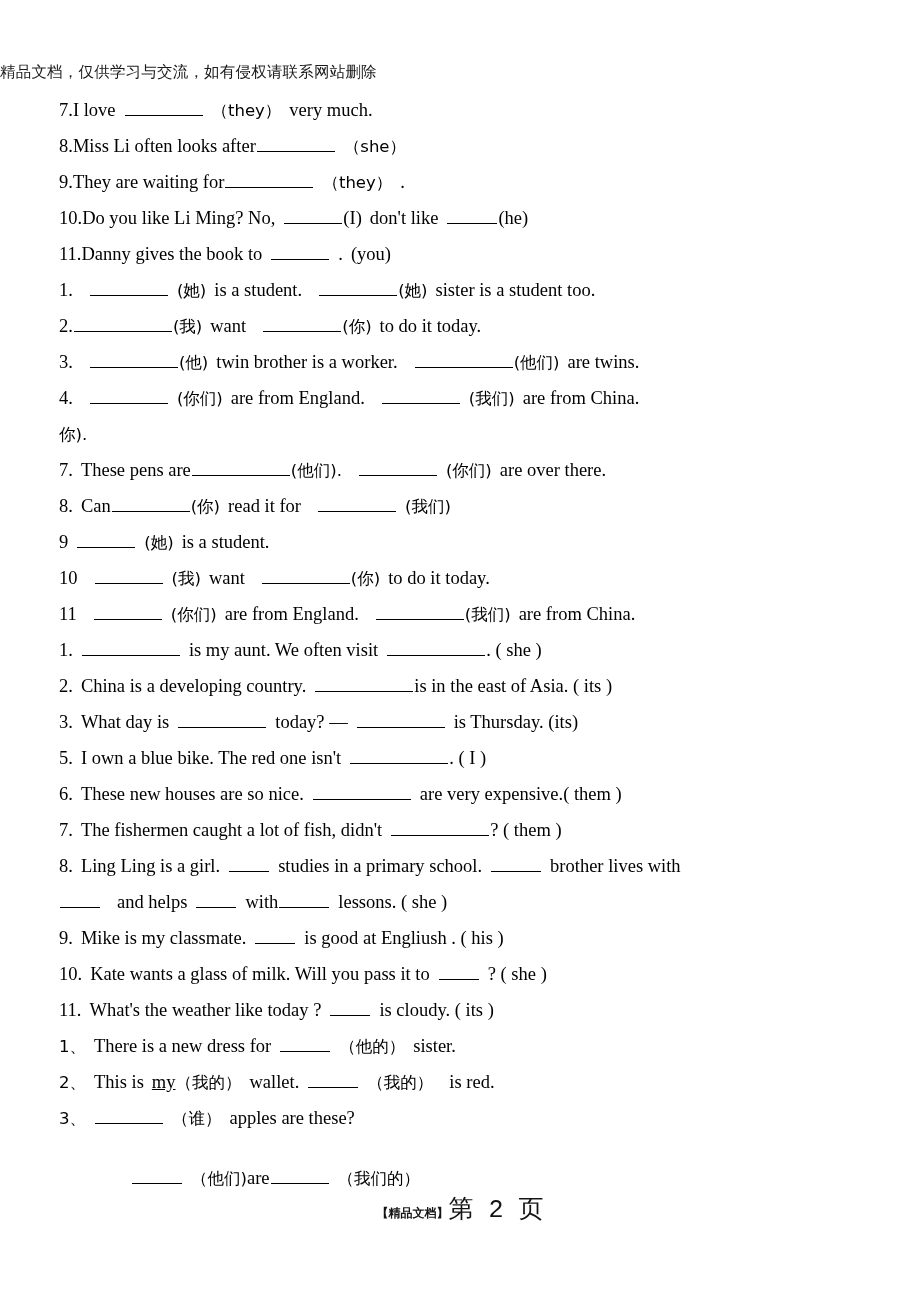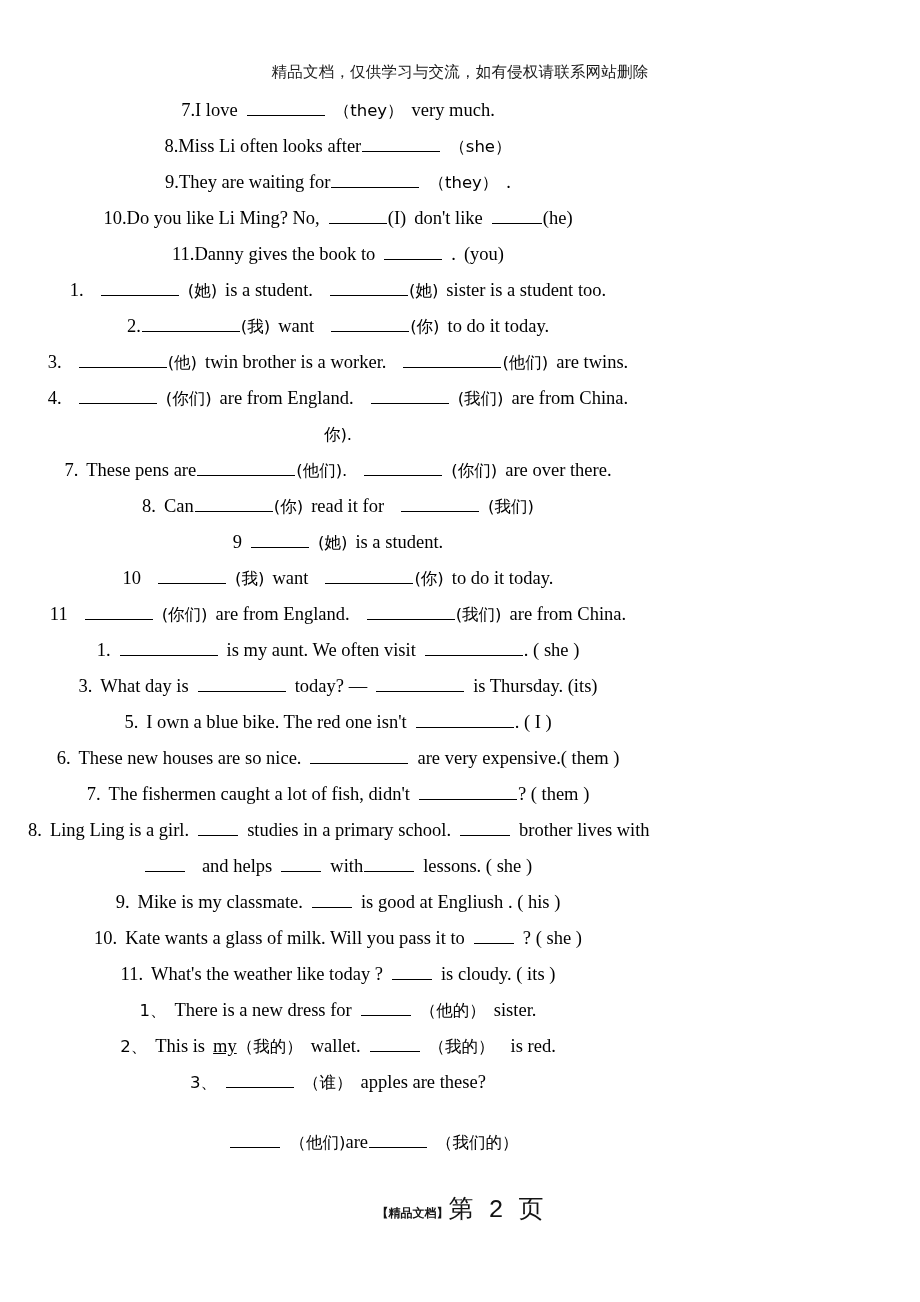--- a/index.html
+++ b/index.html
@@ -24,34 +24,32 @@
     height: 1302px;
     background: #fff;
   }
 
   
   .doc-header {
     position: absolute;
     left: 0;
     top: 62px;
     width: 920px;
-    text-align: center;
     font-size: 15.5px;
     letter-spacing: 0.2px;
     color: #1a1a1a;
     white-space: nowrap;
   }
 
   
   .body-block {
     position: absolute;
-    left: 28px;
+    left: 59px;
     top: 92px;
     width: 620px;
-    text-align: center;
   }
 
   .q-line {
     font-size: 18.5px;
     line-height: 36px;
     height: 36px;
     white-space: nowrap;
     color: #000;
   }
 
@@ -140,20 +138,21 @@
     <div class="q-line"><span>8.</span><span class="sp"></span><span>Can</span><span class="blank b8"></span><span class="cjk">(你)</span><span class="sp"></span><span>read it for</span><span class="sp2"></span><span class="blank b8"></span><span class="sp"></span><span class="cjk">(我们)</span></div>
 
     <div class="q-line"><span>9</span><span class="sp"></span><span class="blank b6"></span><span class="sp"></span><span class="cjk">(她)</span><span class="sp"></span><span>is a student.</span></div>
 
     <div class="q-line"><span>10</span><span class="sp2"></span><span class="blank b7"></span><span class="sp"></span><span class="cjk">(我)</span><span class="sp"></span><span>want</span><span class="sp2"></span><span class="blank b9"></span><span class="cjk">(你)</span><span class="sp"></span><span>to do it today.</span></div>
 
     <div class="q-line"><span>11</span><span class="sp2"></span><span class="blank b7"></span><span class="sp"></span><span class="cjk">(你们)</span><span class="sp"></span><span>are from England.</span><span class="sp2"></span><span class="blank b9"></span><span class="cjk">(我们)</span><span class="sp"></span><span>are from China.</span></div>
 
     <div class="q-line"><span>1.</span><span class="sp"></span><span class="blank b10"></span><span class="sp"></span><span>is my aunt. We often visit</span><span class="sp"></span><span class="blank b10"></span><span>. ( she )</span></div>
 
+    <div class="q-line"><span>2.</span><span class="sp"></span><span>China is a developing country.</span><span class="sp"></span><span class="blank b10"></span><span>is in the east of Asia. ( its )</span></div>
 
     <div class="q-line"><span>3.</span><span class="sp"></span><span>What day is</span><span class="sp"></span><span class="blank b9"></span><span class="sp"></span><span>today?   —</span><span class="sp"></span><span class="blank b9"></span><span class="sp"></span><span>is Thursday. (its)</span></div>
 
     <div class="q-line"><span>5.</span><span class="sp"></span><span>I own a blue bike. The red one isn't</span><span class="sp"></span><span class="blank b10"></span><span>. ( I )</span></div>
 
     <div class="q-line"><span>6.</span><span class="sp"></span><span>These new houses are so nice.</span><span class="sp"></span><span class="blank b10"></span><span class="sp"></span><span>are very expensive.( them )</span></div>
 
     <div class="q-line"><span>7.</span><span class="sp"></span><span>The fishermen caught a lot of fish, didn't</span><span class="sp"></span><span class="blank b10"></span><span>? ( them )</span></div>
 
     <div class="q-line"><span>8.</span><span class="sp"></span><span>Ling Ling is a girl.</span><span class="sp"></span><span class="blank b4"></span><span class="sp"></span><span>studies in a primary school.</span><span class="sp"></span><span class="blank b5"></span><span class="sp"></span><span>brother lives with</span></div>

